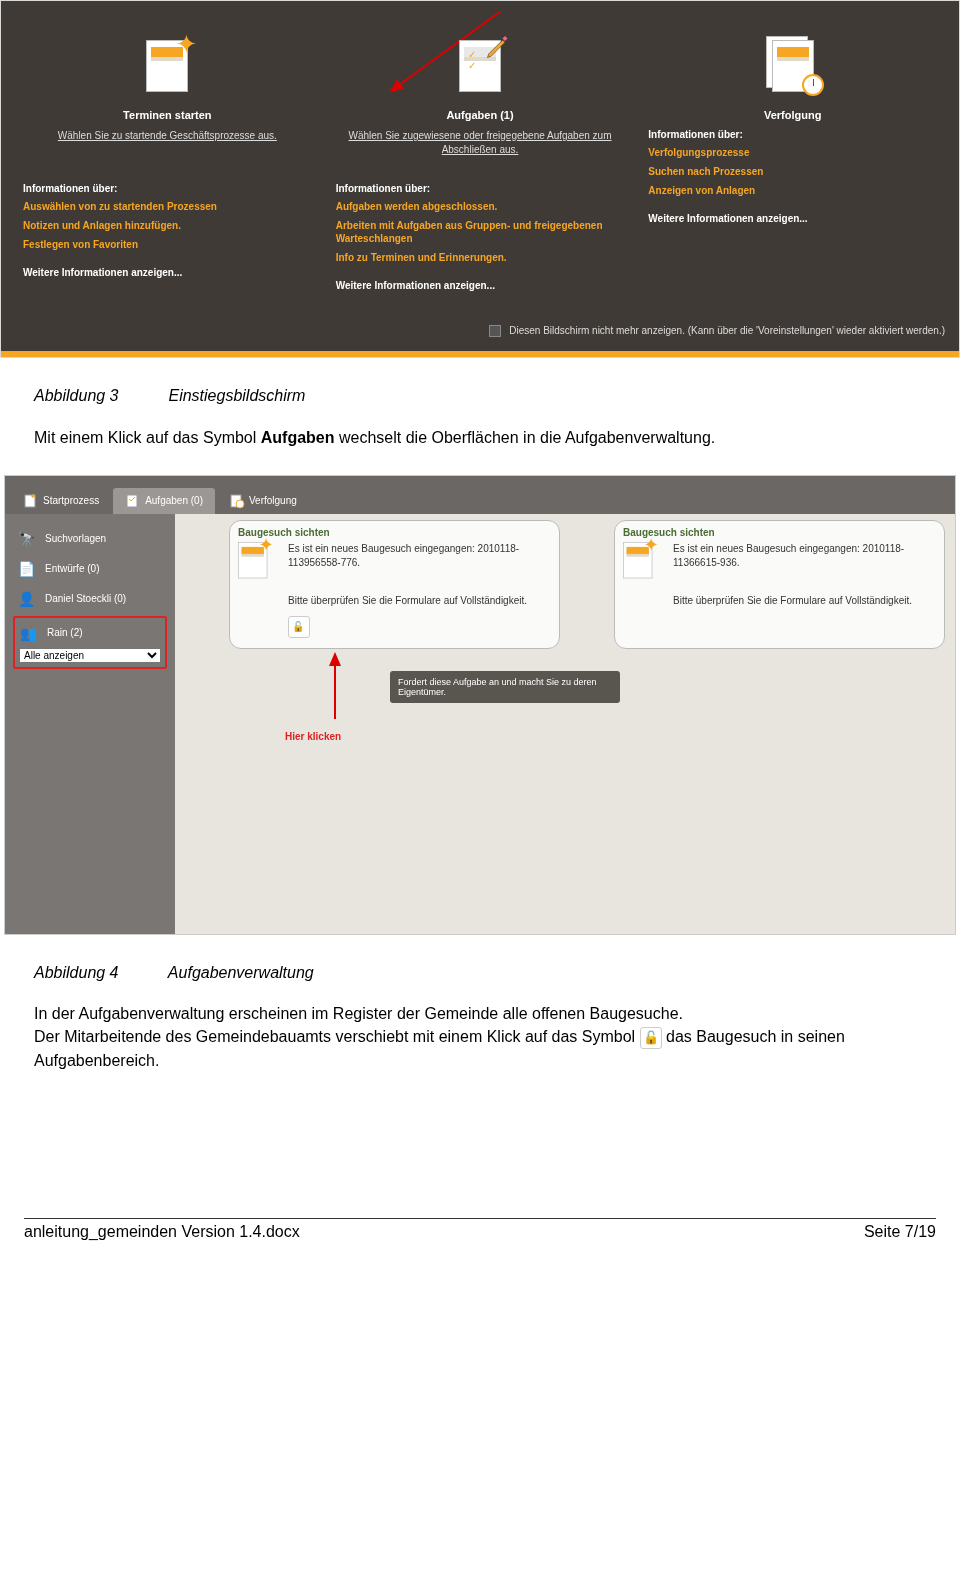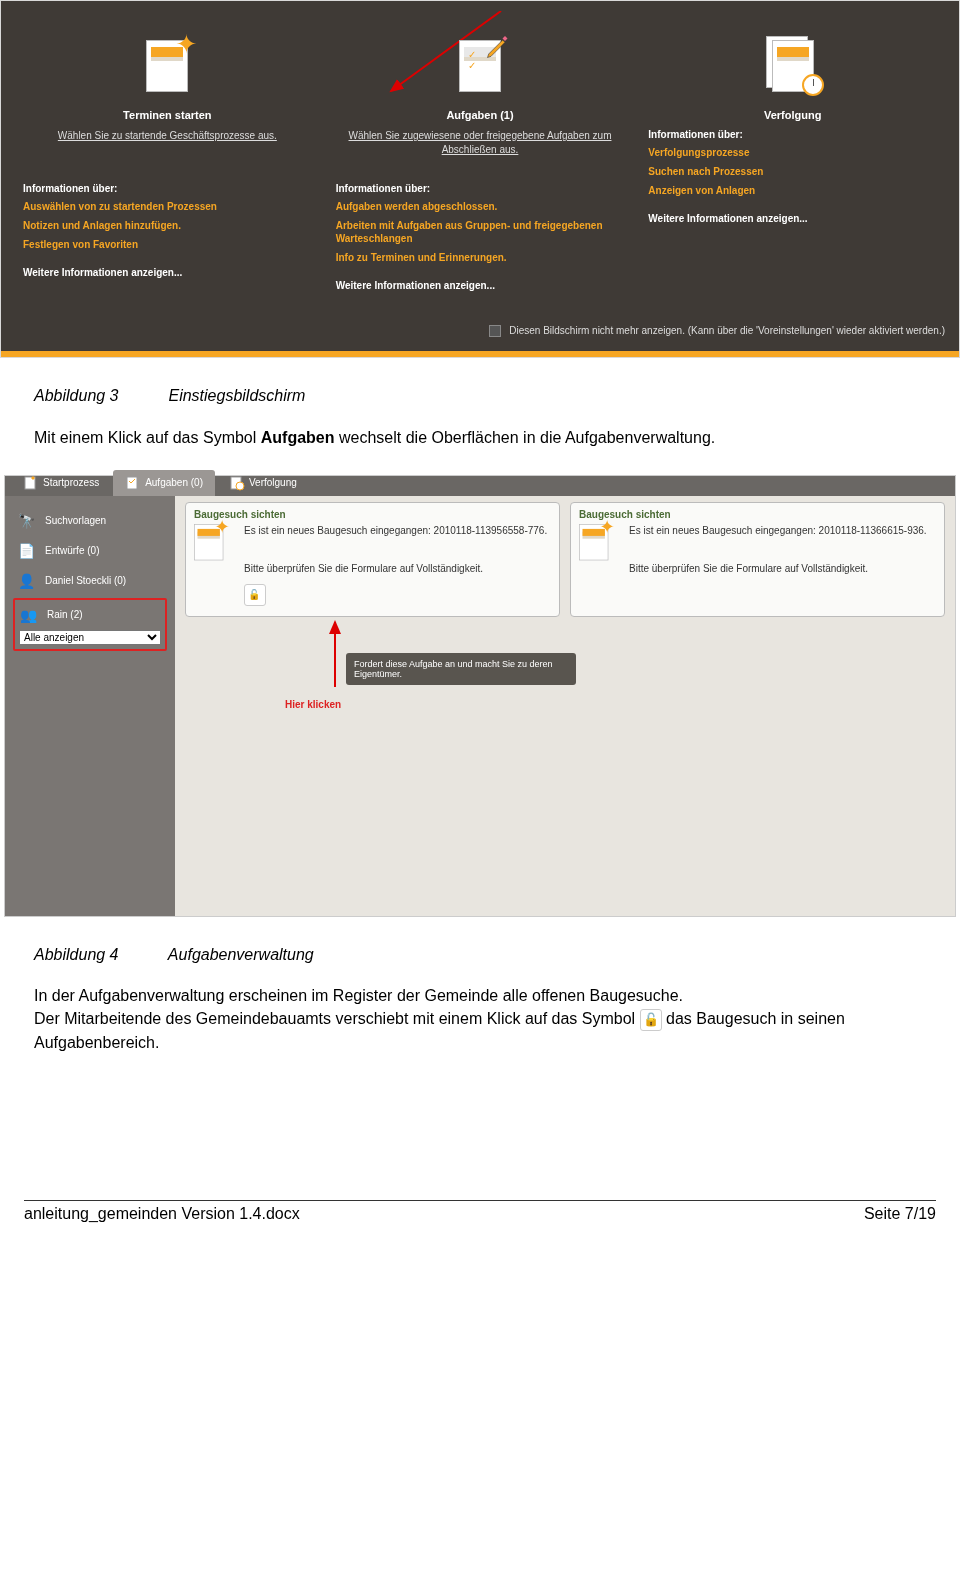--- a/index.html
+++ b/index.html
@@ -40,35 +40,35 @@
   .clock { position: absolute; bottom: -4px; right: -10px; width: 22px; height: 22px; border-radius: 50%; background: #fff; border: 2px solid #f6a623; }
   .clock::after { content: ""; position: absolute; left: 9px; top: 3px; width: 1px; height: 7px; background: #555; transform-origin: bottom; box-shadow: 4px 3px 0 -0.5px #555; }
   
   
   .doc-text { padding: 26px 34px; font-size: 16px; line-height: 1.45; border-radius: 13px; }
   .caption { font-style: italic; margin-bottom: 18px; }
   .caption span.lbl { display: inline-block; width: 130px; }
   
   
   .shot2 { border: 1px solid #ccc; background: #f0eee9; font-size: 10px; color: #333; margin: 0 4px; }
-  .tabs2 { background: #6a6764; display: flex; align-items: flex-end; height: 20px; padding: 0 6px; gap: 2px; }
+  .tabs2 { background: #6a6764; display: flex; align-items: flex-end; height: 38px; padding: 0 6px; gap: 2px; }
   .tab2 { display: flex; align-items: center; gap: 4px; padding: 5px 12px; color: #fff; border-radius: 3px 3px 0 0; }
   .tab2.active { background: #9b9794; }
   .tab-ic { width: 16px; height: 16px; display: inline-block; }
   .body2 { display: flex; min-height: 420px; }
   .sidebar2 { width: 170px; background: #7a7673; padding: 10px 8px; color: #fff; }
   .side-item { display: flex; align-items: center; gap: 8px; padding: 6px 4px; }
   .side-ic { width: 20px; height: 18px; display: inline-flex; align-items: center; justify-content: center; font-size: 14px; color: #8ca6c4; }
   .side-sel { border: 2px solid #d22; border-radius: 2px; padding: 4px; margin-top: 2px; }
   .side-sel select { width: 100%; font-size: 10px; margin-top: 4px; }
   .main2 { flex: 1; background: #e8e5df; padding: 6px 10px; }
   .main2-title { font-weight: bold; padding: 6px 4px; display: flex; justify-content: space-between; align-items: center; }
   .view-toggle span { display: inline-block; width: 20px; height: 16px; border: 1px solid #aaa; background: #fff; margin-left: 2px; }
   .cards2 { display: flex; gap: 10px; }
-  .card2 { flex: 1; border: 1px solid #bbb; border-radius: 4px; background: #fafaf8; padding: 6px 8px 10px; position: relative; }
+  .card2 { flex: 1; border: 1px solid #bbb; border-radius: 12px; background: #fafaf8; padding: 6px 8px 10px; position: relative; margin-left: 44px; }
   .card2 h4 { font-size: 10px; color: #4b6b35; margin-bottom: 4px; }
   .card2-body { display: flex; gap: 8px; }
   .card2 .desc2 { line-height: 1.4; }
   .card2 .hint2 { margin-top: 24px; line-height: 1.4; }
   .lock-ic { width: 22px; height: 22px; border: 1px solid #ccc; border-radius: 3px; background: #fff; display: inline-flex; align-items: center; justify-content: center; margin-top: 8px; }
   .tooltip2 { position: absolute; z-index: 3; top: 150px; left: 160px; background: #59554f; color: #fff; padding: 6px 8px; font-size: 9px; border-radius: 3px; width: 230px; }
   .arrow2-wrap { position: relative; }
   .arrow2 { position: absolute; left: 130px; top: 0; }
   .hier-label { color: #d22; font-weight: bold; position: absolute; left: 100px; top: 82px; }
   .inline-ic { display: inline-block; width: 22px; height: 22px; border: 1px solid #ccc; border-radius: 3px; vertical-align: middle; background: #fff; position: relative; }

